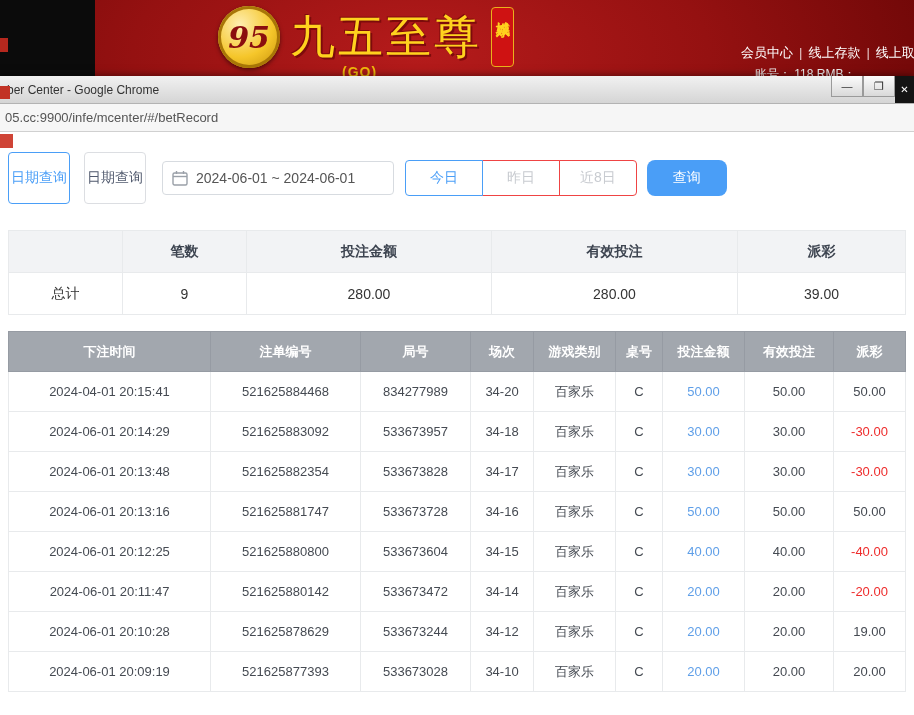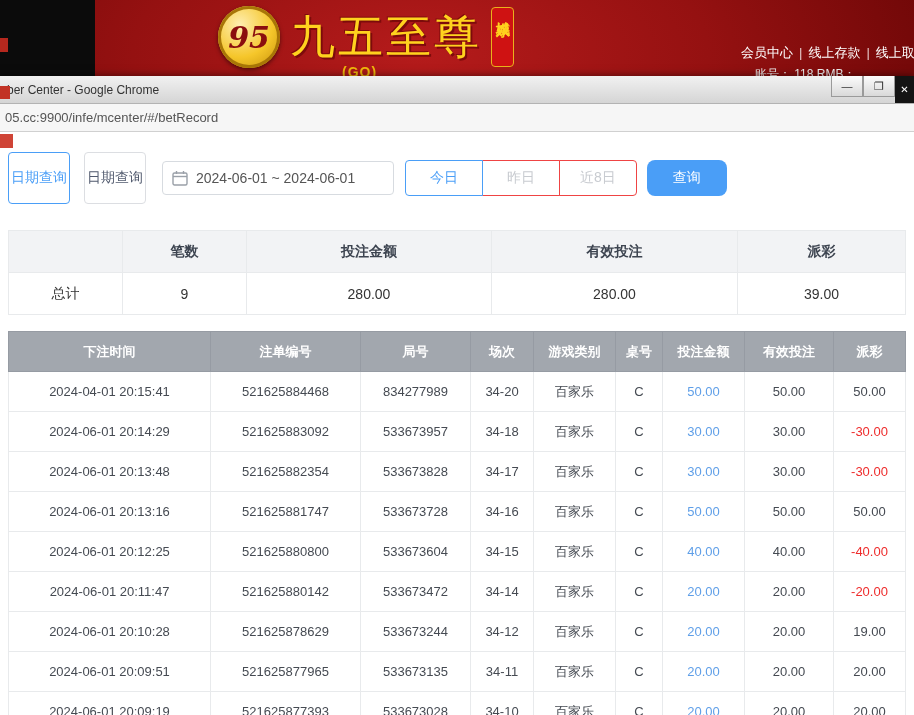--- a/index.html
+++ b/index.html
@@ -302,31 +302,20 @@
     <td data-interactable="false">521625878629</td>
     <td data-interactable="false">533673244</td>
     <td data-interactable="false">34-12</td>
     <td data-interactable="false">百家乐</td>
     <td data-interactable="false">C</td>
     <td data-interactable="false"><span class="bet-link" data-interactable="true">20.00</span></td>
     <td data-interactable="false">20.00</td>
     <td data-interactable="false">19.00</td>
   </tr>
           <tr data-interactable="false">
-    <td data-interactable="false">2024-06-01 20:09:51</td>
-    <td data-interactable="false">521625877965</td>
-    <td data-interactable="false">533673135</td>
-    <td data-interactable="false">34-11</td>
-    <td data-interactable="false">百家乐</td>
-    <td data-interactable="false">C</td>
-    <td data-interactable="false"><span class="bet-link" data-interactable="true">20.00</span></td>
-    <td data-interactable="false">20.00</td>
-    <td data-interactable="false">20.00</td>
-  </tr>
-          <tr data-interactable="false">
     <td data-interactable="false">2024-06-01 20:09:19</td>
     <td data-interactable="false">521625877393</td>
     <td data-interactable="false">533673028</td>
     <td data-interactable="false">34-10</td>
     <td data-interactable="false">百家乐</td>
     <td data-interactable="false">C</td>
     <td data-interactable="false"><span class="bet-link" data-interactable="true">20.00</span></td>
     <td data-interactable="false">20.00</td>
     <td data-interactable="false">20.00</td>
   </tr>

